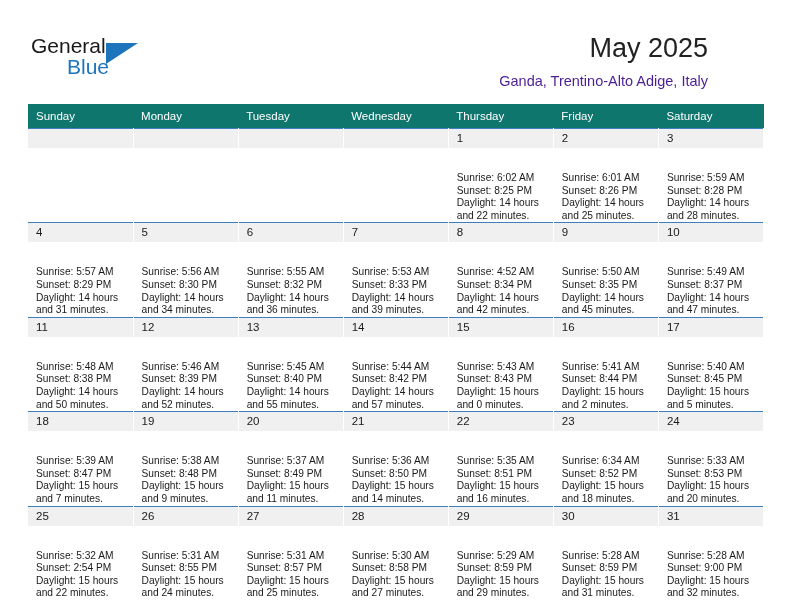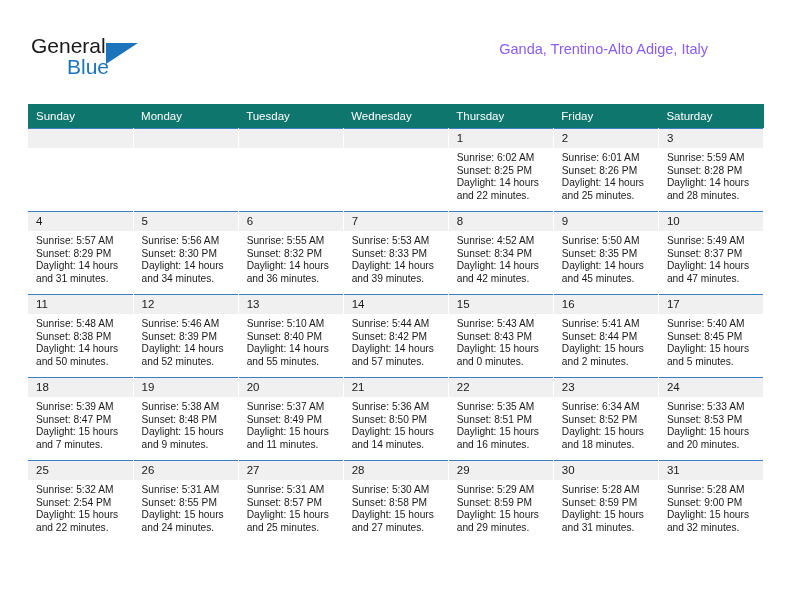--- a/index.html
+++ b/index.html
@@ -73,21 +73,21 @@
   }
   .month-title {
     font-size: 27px;
     color: #222222;
     line-height: 32px;
     white-space: nowrap;
   }
   .location-title {
     margin-top: 8px;
     font-size: 14.5px;
-    color: #8b5cf6;
+    color: #4c1d95;
     line-height: 18px;
     white-space: nowrap;
   }
 
   
   .calendar {
     position: absolute;
     left: 28px;
     top: 104px;
     width: 736px;
@@ -125,39 +125,41 @@
     color: #1a1a1a;
   }
   .daynum.blank {
     background: #f0f0f0;
   }
   .cellbody {
     padding: 4px 5px 0 8px;
     font-size: 10.2px;
     line-height: 12.6px;
     color: #1a1a1a;
+    margin-top: 20px;
   }
   .cellbody div {
     white-space: nowrap;
   }
 </style>
 </head>
 <body>
 
 <div class="page">
 
   <div class="header">
 
     <div class="logo">
       <span class="logo-general">General</span>
       <span class="logo-tri"></span>
       <span class="logo-blue">Blue</span>
     </div>
 
     <div class="title-block">
+      <div class="month-title">May 2025</div>
       <div class="location-title">Ganda, Trentino-Alto Adige, Italy</div>
     </div>
 
   </div>
 
   <table class="calendar">
     <thead>
       <tr>
         <th>Sunday</th>
         <th>Monday</th>
@@ -293,21 +295,21 @@
           <div class="cellbody">
             <div>Sunrise: 5:46 AM</div>
             <div>Sunset: 8:39 PM</div>
             <div>Daylight: 14 hours</div>
             <div>and 52 minutes.</div>
           </div>
         </td>
         <td>
           <div class="daynum">13</div>
           <div class="cellbody">
-            <div>Sunrise: 5:10 AM</div>
+            <div>Sunrise: 5:45 AM</div>
             <div>Sunset: 8:40 PM</div>
             <div>Daylight: 14 hours</div>
             <div>and 55 minutes.</div>
           </div>
         </td>
         <td>
           <div class="daynum">14</div>
           <div class="cellbody">
             <div>Sunrise: 5:44 AM</div>
             <div>Sunset: 8:42 PM</div>

